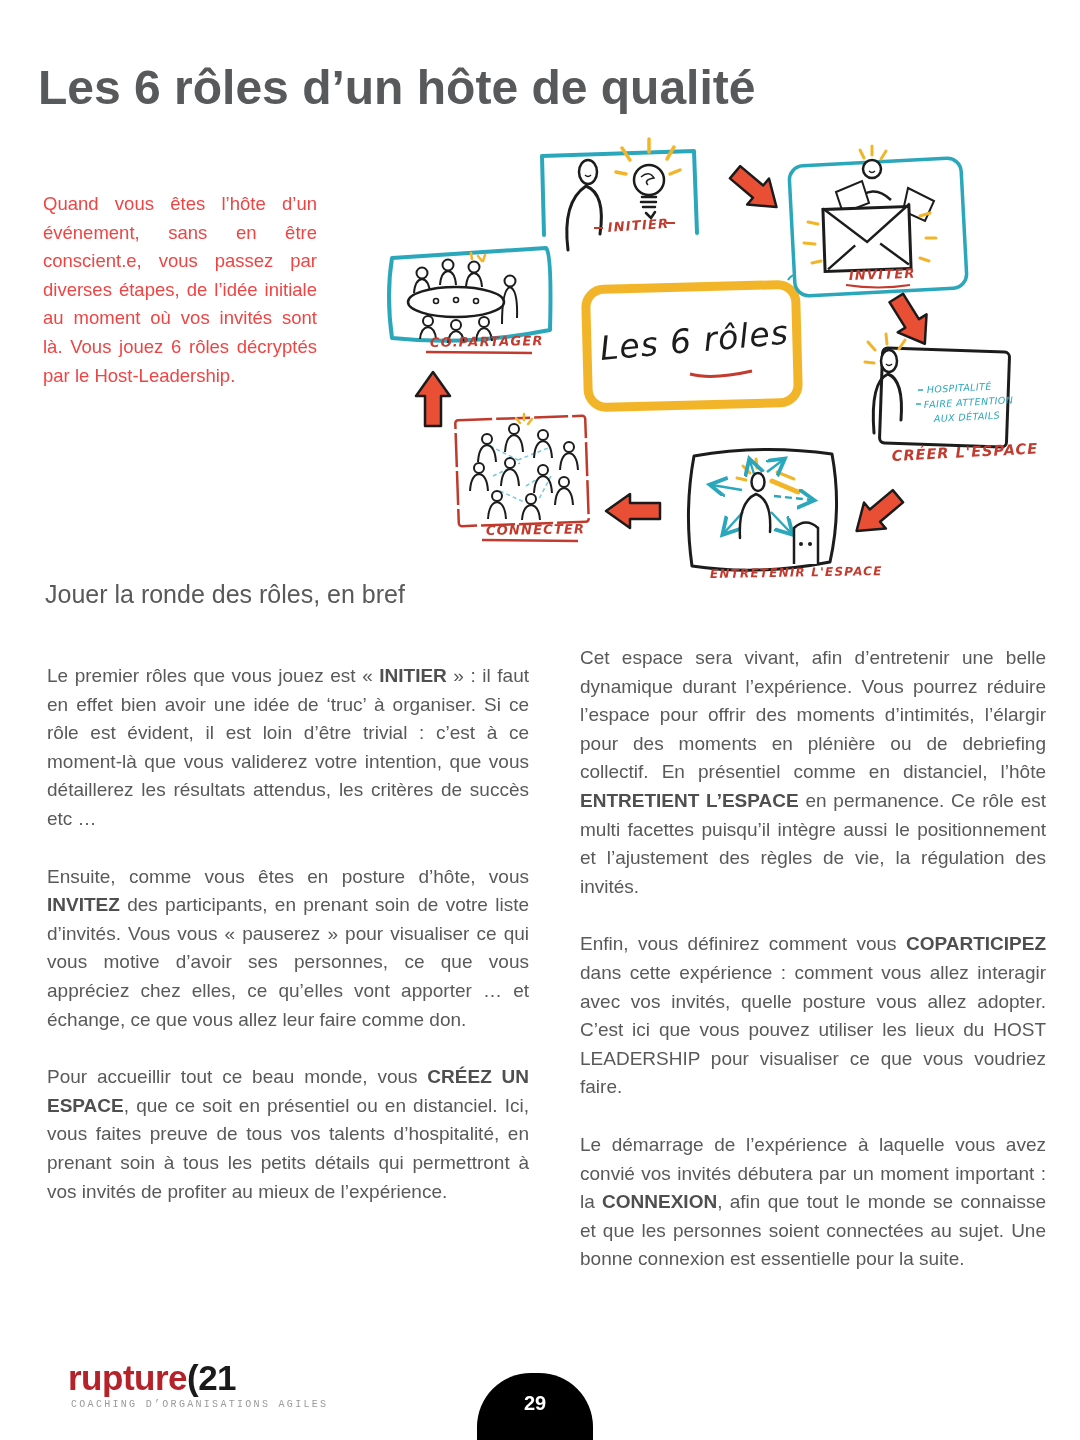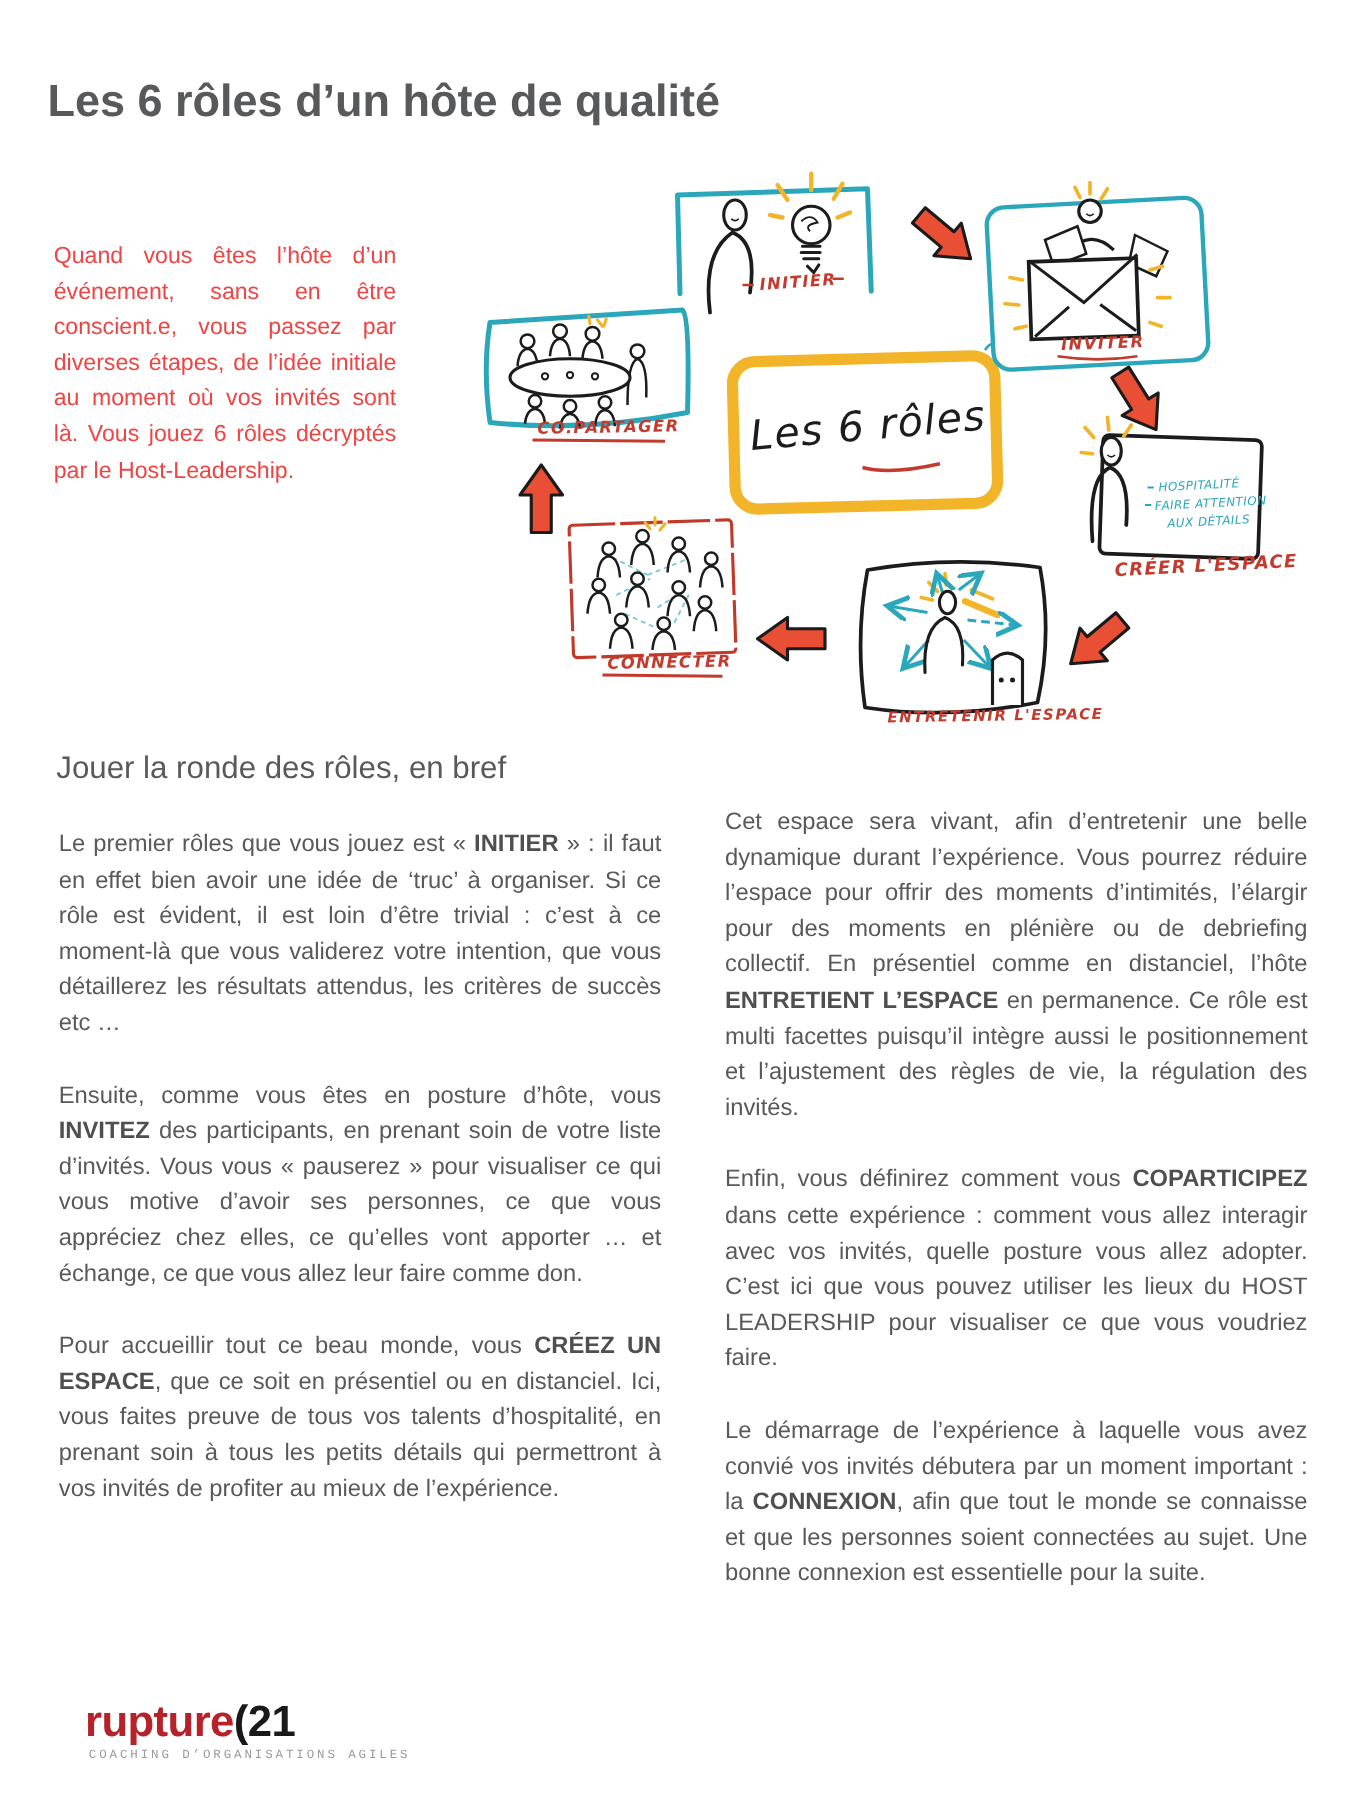--- a/index.html
+++ b/index.html
@@ -1,23 +1,23 @@
 <!DOCTYPE html>
 <html><head>
 <meta charset="utf-8">
 <style>
   html,body{margin:0;padding:0;background:#e8e8e8;}
   .page{position:relative;width:1080px;height:1440px;background:#ffffff;margin:0 auto;
         font-family:"Liberation Sans",sans-serif;overflow:hidden;}
-  .title{position:absolute;left:38px;top:60px;font-size:36px;font-weight:700;
+  .title{position:absolute;left:38px;top:60px;font-size:48px;font-weight:700;
          color:#58595B;letter-spacing:0px;}
   .intro{position:absolute;left:43px;top:190px;width:274px;font-size:18.5px;line-height:28.6px;
          color:#ef4444;text-align:justify;}
   .diagram{position:absolute;left:360px;top:130px;width:720px;height:470px;}
-  .heading{position:absolute;left:45px;top:600px;font-size:25px;color:#595959;}
+  .heading{position:absolute;left:45px;top:580px;font-size:25px;color:#595959;}
   .col{position:absolute;font-size:19px;line-height:28.6px;color:#595959;text-align:justify;}
   .col-left{left:47px;top:662px;width:482px;}
   .col-right{left:580px;top:644px;width:466px;}
   .col p{margin:0 0 29px 0;}
   .bseg{font-weight:700;color:#4f4f4f;}
   .hw{font-family:"DejaVu Sans",sans-serif;font-style:italic;font-weight:700;
       font-size:13px;fill:#C23B2E;letter-spacing:1.2px;}
   .hw-big{font-family:"DejaVu Sans",sans-serif;font-style:italic;font-weight:700;
       font-size:14.5px;fill:#C23B2E;letter-spacing:1px;}
   .note{font-family:"DejaVu Sans",sans-serif;font-style:italic;font-size:9.5px;
@@ -224,14 +224,17 @@
     <p><span>Cet espace sera vivant, afin d’entretenir une belle dynamique durant l’expérience. Vous pourrez réduire l’espace pour offrir des moments d’intimités, l’élargir pour des moments en plénière ou de debriefing collectif. En présentiel comme en distanciel, l’hôte </span><span class="bseg">ENTRETIENT L’ESPACE</span><span> en permanence. Ce rôle est multi facettes puisqu’il intègre aussi le positionnement et l’ajustement des règles de vie, la régulation des invités.</span></p>
     <p><span>Enfin, vous définirez comment vous </span><span class="bseg">COPARTICIPEZ</span><span> dans cette expérience : comment vous allez interagir avec vos invités, quelle posture vous allez adopter.  C’est ici que vous pouvez utiliser les lieux du HOST LEADERSHIP pour visualiser ce que vous voudriez faire.</span></p>
     <p><span>Le démarrage de l’expérience à laquelle vous avez convié vos invités débutera par un moment important : la </span><span class="bseg">CONNEXION</span><span>, afin que tout le monde se connaisse et que les personnes soient connectées au sujet. Une bonne connexion est essentielle pour la suite.</span></p>
   </div>
 
   <div class="footer-logo">
     <div class="wordmark"><span class="w-main">rupture</span><span class="w-suffix">(21</span></div>
     <div class="tagline">coaching d’organisations agiles</div>
   </div>
 
+  <div class="badge">
+    <span>29</span>
+  </div>
 
 </div>
 
 </body></html>

